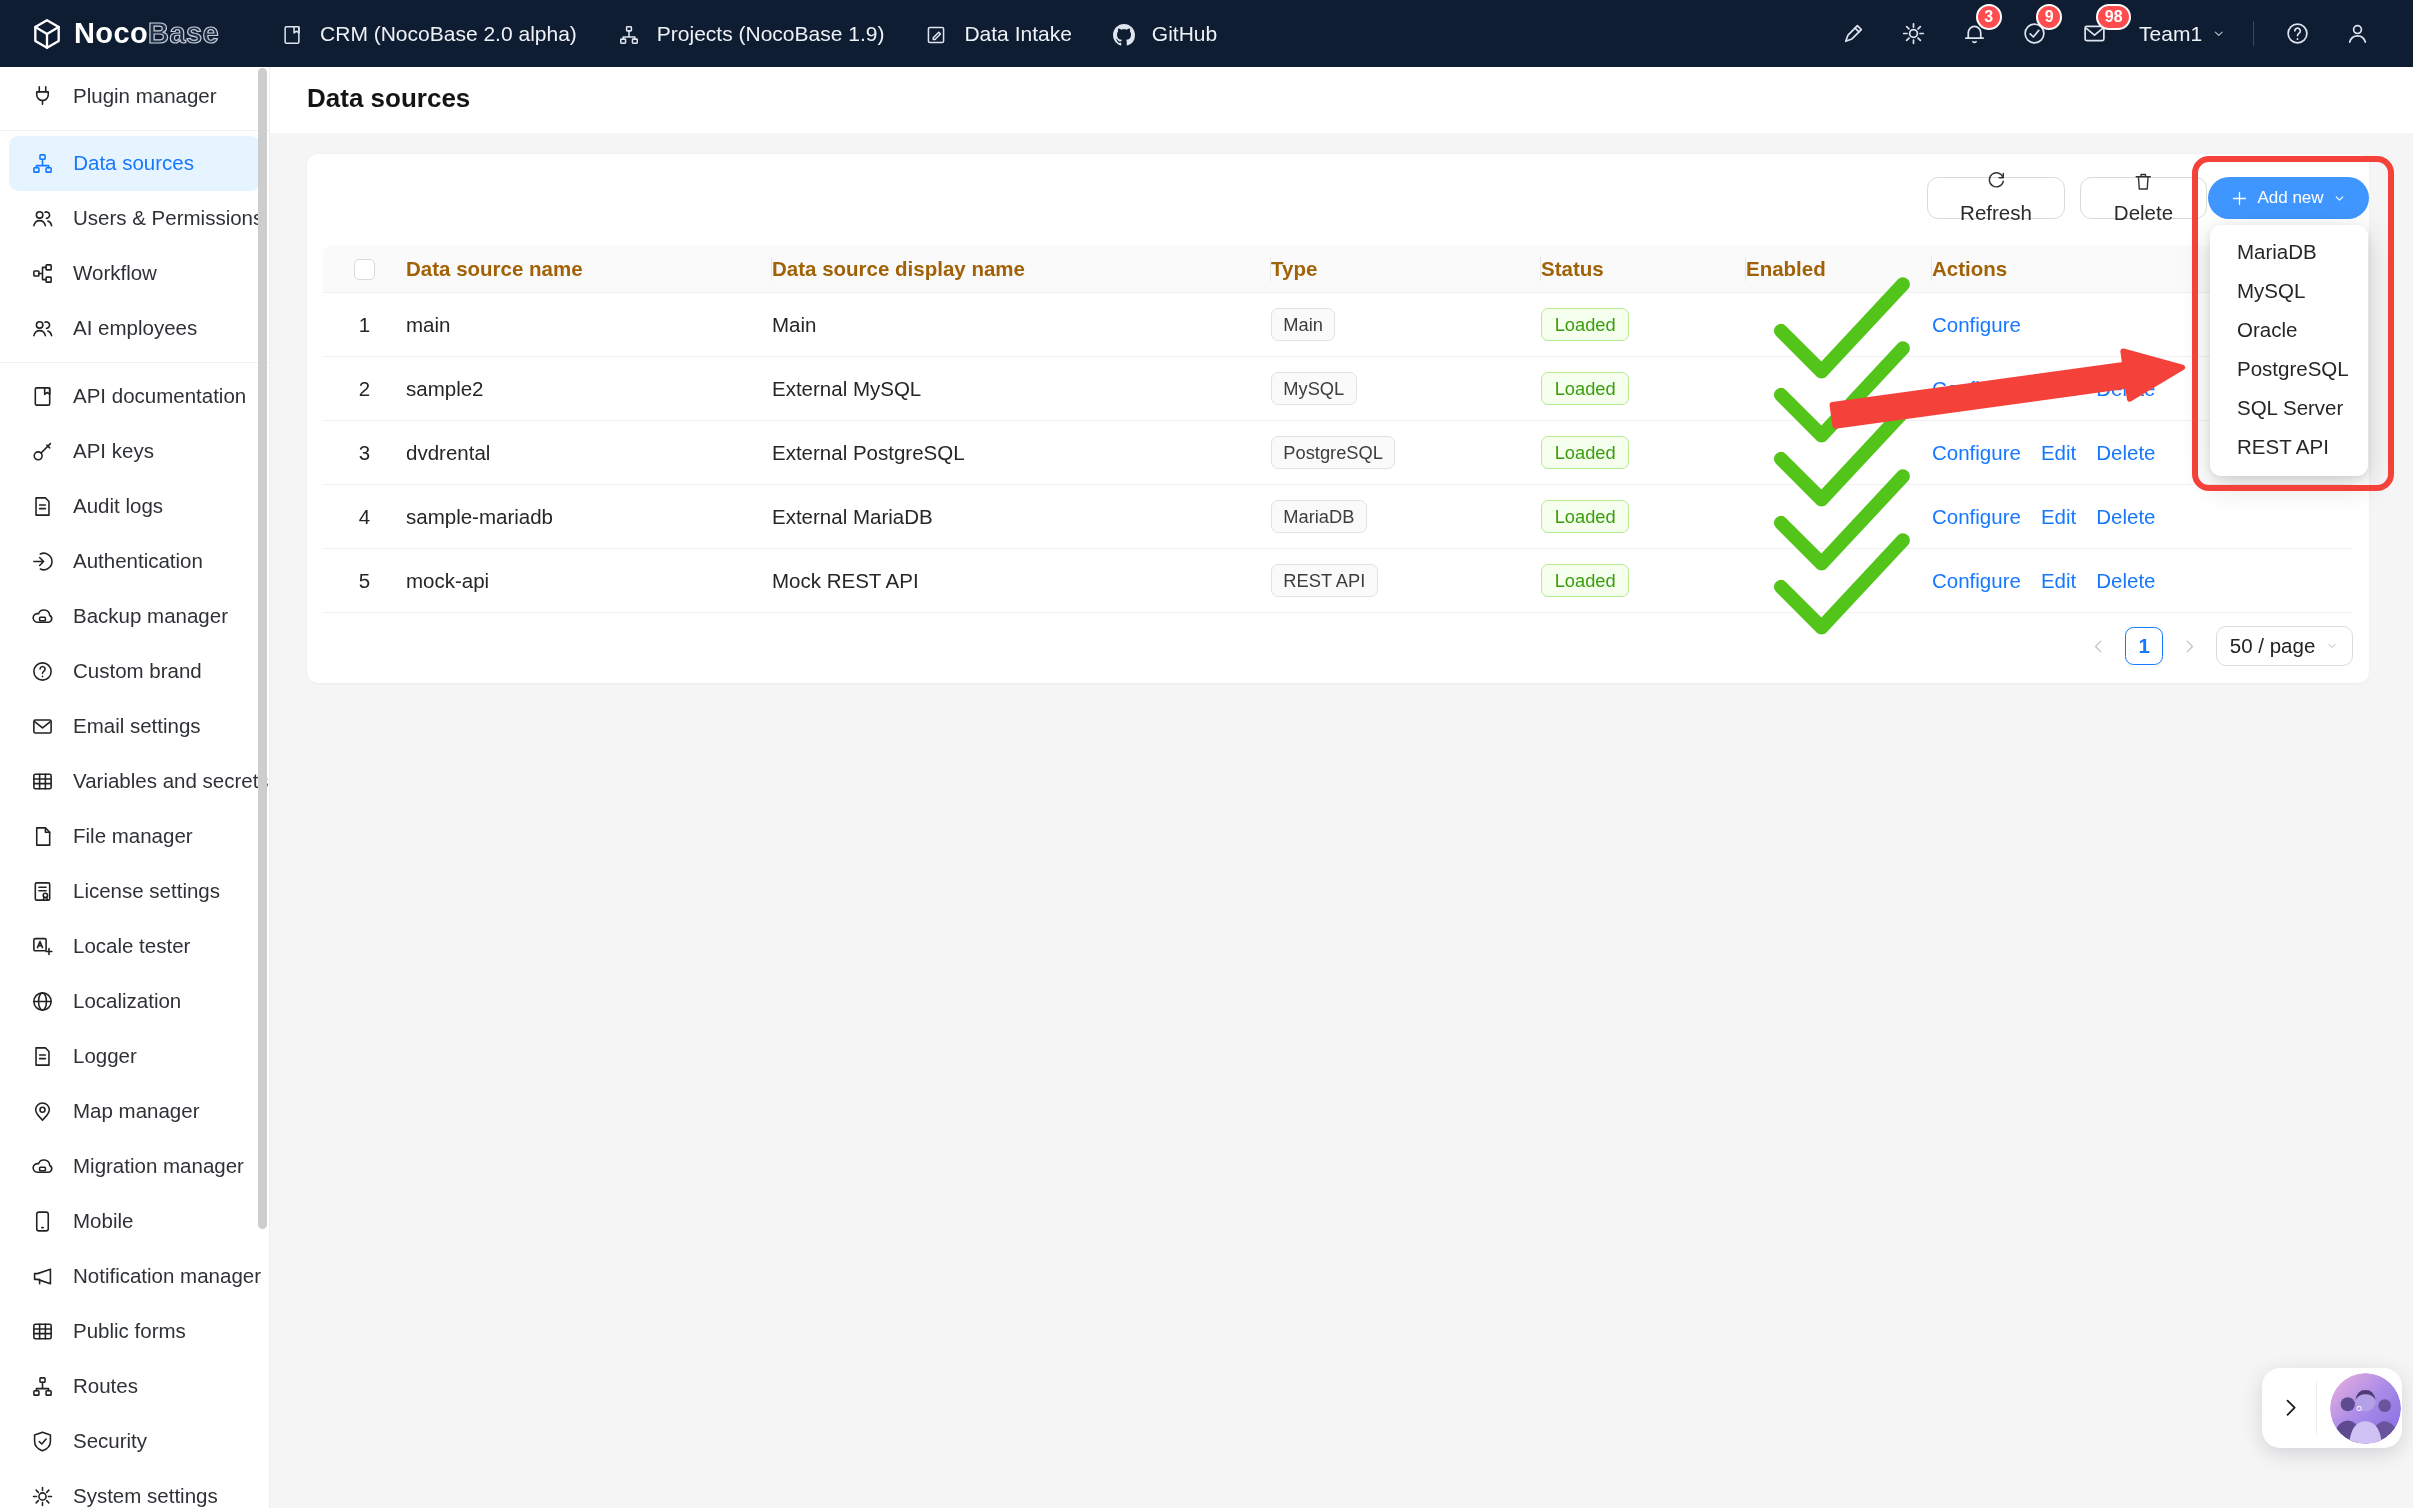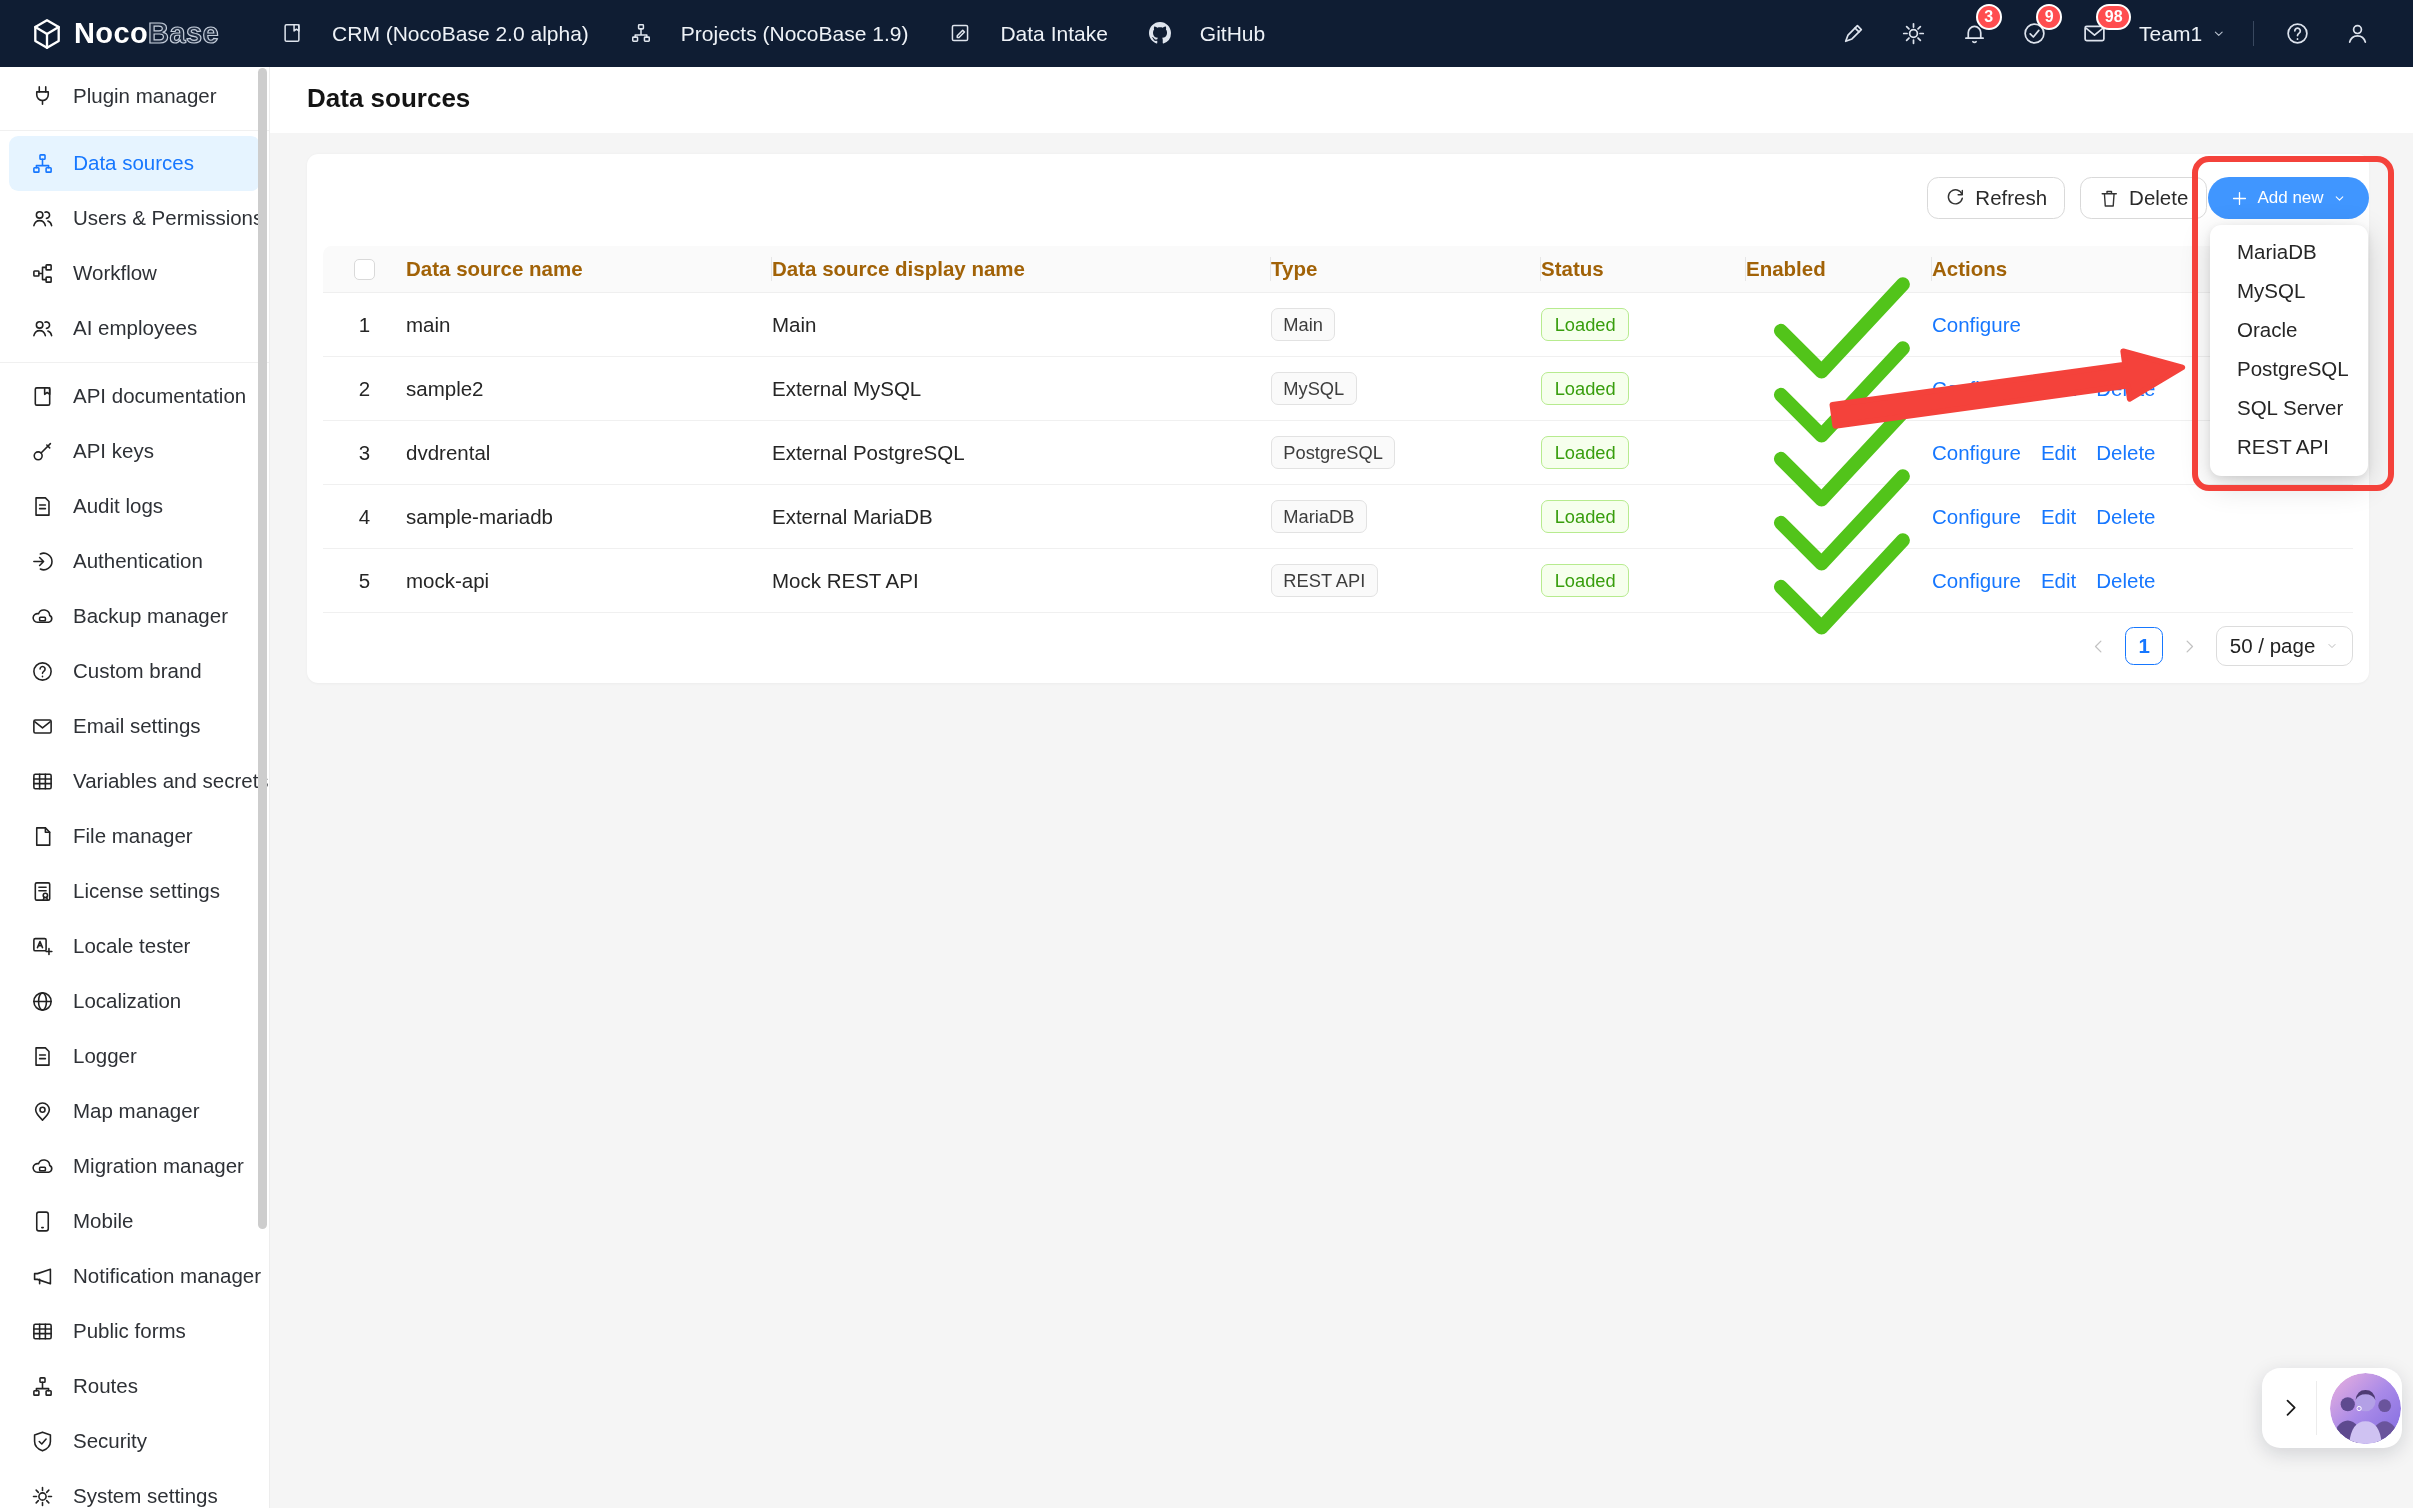--- a/index.html
+++ b/index.html
@@ -10,21 +10,21 @@
 
   
   .topbar{position:absolute;left:0;top:0;width:2413px;height:67px;background:#0f1d33;
     display:flex;align-items:center;z-index:40;}
   .logo{display:flex;align-items:center;gap:10px;margin-left:30px;cursor:pointer;}
   .logo .ico{width:34px;height:34px;color:#fff;}
   .brand{font-size:29px;letter-spacing:0.4px;display:flex;align-items:baseline;}
   .brand-bold{color:#fff;font-weight:800;}
   .brand-light{color:rgba(255,255,255,.08);-webkit-text-stroke:1.2px #c3ccd9;font-weight:600;}
   .menus{display:flex;align-items:center;gap:41px;margin-left:62px;}
-  .menu-item{display:flex;align-items:flex-start;gap:29px;color:#eef2f7;font-size:21px;cursor:pointer;}
+  .menu-item{display:flex;align-items:flex-end;gap:17px;color:#eef2f7;font-size:21px;cursor:pointer;}
   .menu-item .ico{width:22px;height:22px;color:#dfe5ee;}
   .tb-right{margin-left:auto;display:flex;align-items:center;margin-right:25.4px;}
   .icon-btn{position:relative;width:42px;height:42px;display:flex;align-items:center;justify-content:center;
     margin:0 9.2px;cursor:pointer;}
   .icon-btn .ico{width:25px;height:25px;color:#dde3ed;}
   .badge{position:absolute;top:-8.5px;left:22.6px;background:#ff4d4f;color:#fff;font-size:16px;font-weight:700;
     min-width:26px;height:26px;padding:0 6.4px;border-radius:14px;border:2.1px solid #fff;
     display:flex;align-items:center;justify-content:center;line-height:1;}
   .team{display:flex;align-items:center;gap:8.5px;color:#eef2f7;font-size:21px;margin:0 14px;cursor:pointer;}
   .team .ico{width:15.5px;height:15.5px;color:#b9c2cf;}
@@ -45,21 +45,21 @@
 
   
   .main{position:absolute;left:270px;top:64px;right:0;bottom:0;background:#f5f5f5;}
   .page-header{height:69px;background:#fff;display:flex;align-items:center;padding-left:37px;}
   .page-title{font-size:26px;font-weight:700;color:#141414;}
 
   .card{position:absolute;left:37px;top:90px;width:2062px;height:529px;background:#fff;
     border-radius:11.3px;box-shadow:0 0.7px 2.8px rgba(0,0,0,.04);z-index:1;}
 
   .btn{position:absolute;top:23px;height:42px;border:1.4px solid #d9d9d9;border-radius:11.3px;background:#fff;
-    font-size:20.5px;color:#2b2b2b;display:flex;align-items:center;justify-content:center;gap:10px;cursor:pointer;}
+    font-size:20.5px;color:#2b2b2b;display:flex;align-items:center;justify-content:center;gap:10px;cursor:pointer;flex-direction:column;}
   .btn .ico{width:20.5px;height:20.5px;color:#333;}
   .btn-refresh{left:1620px;width:138px;}
   .btn-delete{left:1773px;width:127px;}
 
   .add-btn{position:absolute;left:1901px;top:23px;width:161px;height:42px;background:#4096ff;border-radius:21px;
     color:#fff;font-size:17px;font-weight:500;display:flex;align-items:center;justify-content:center;gap:8.5px;
     cursor:pointer;z-index:6;}
   .add-btn .ico{width:19px;height:19px;color:#fff;}
   .add-btn .chev{width:15px;height:15px;}
 

